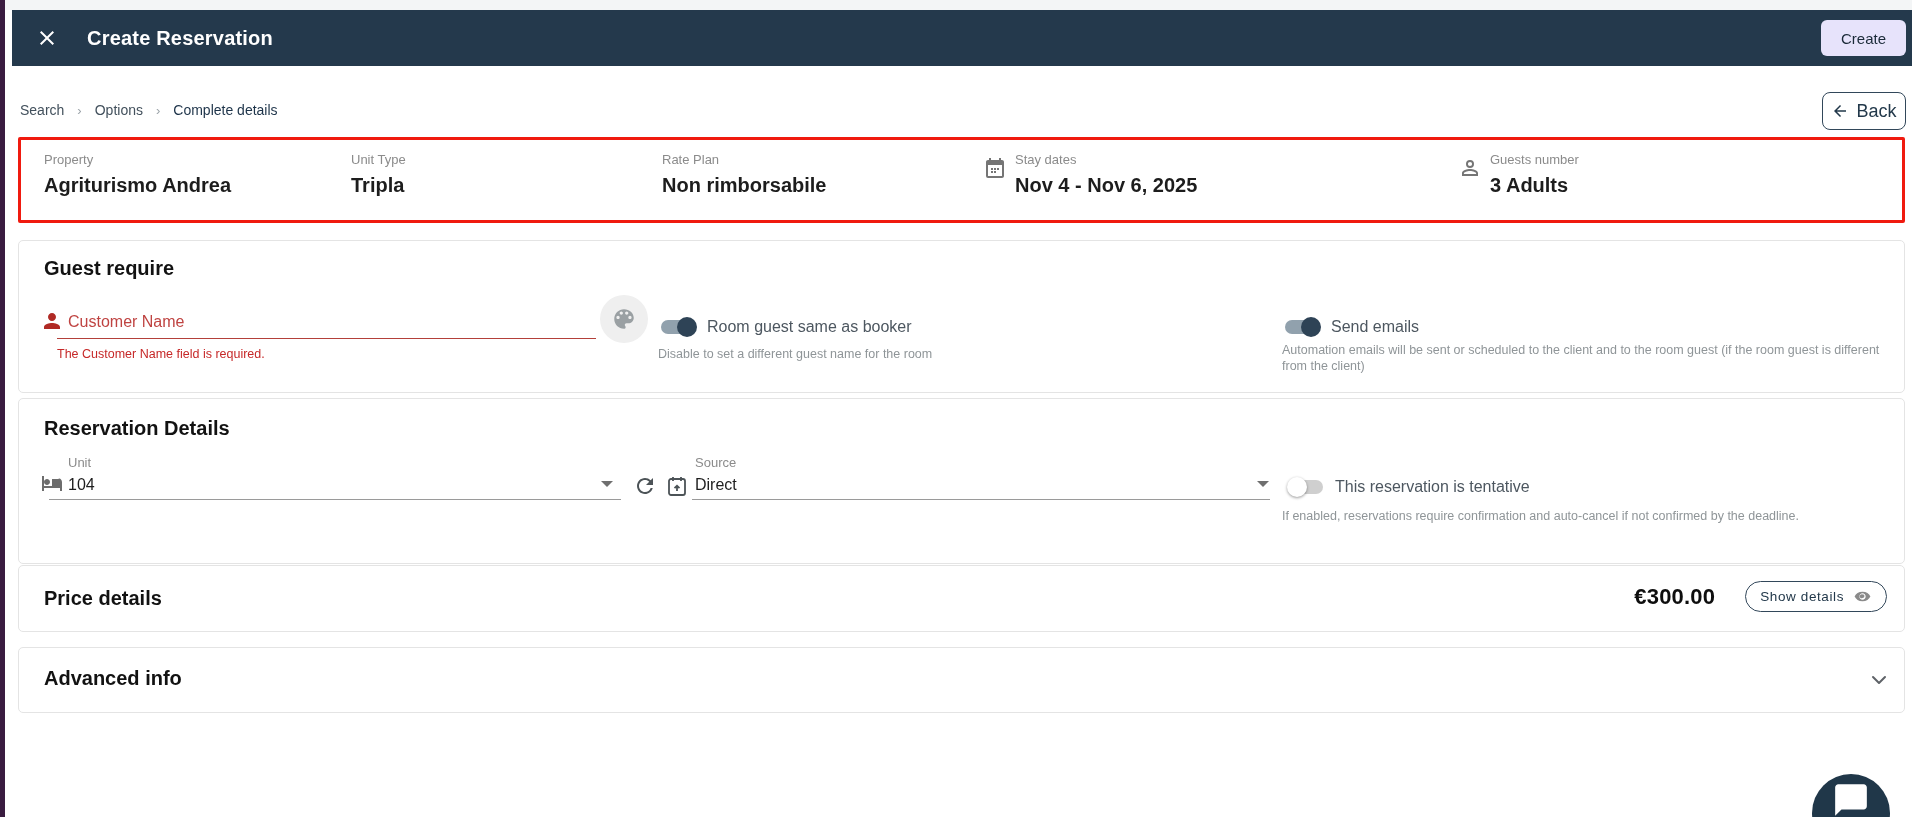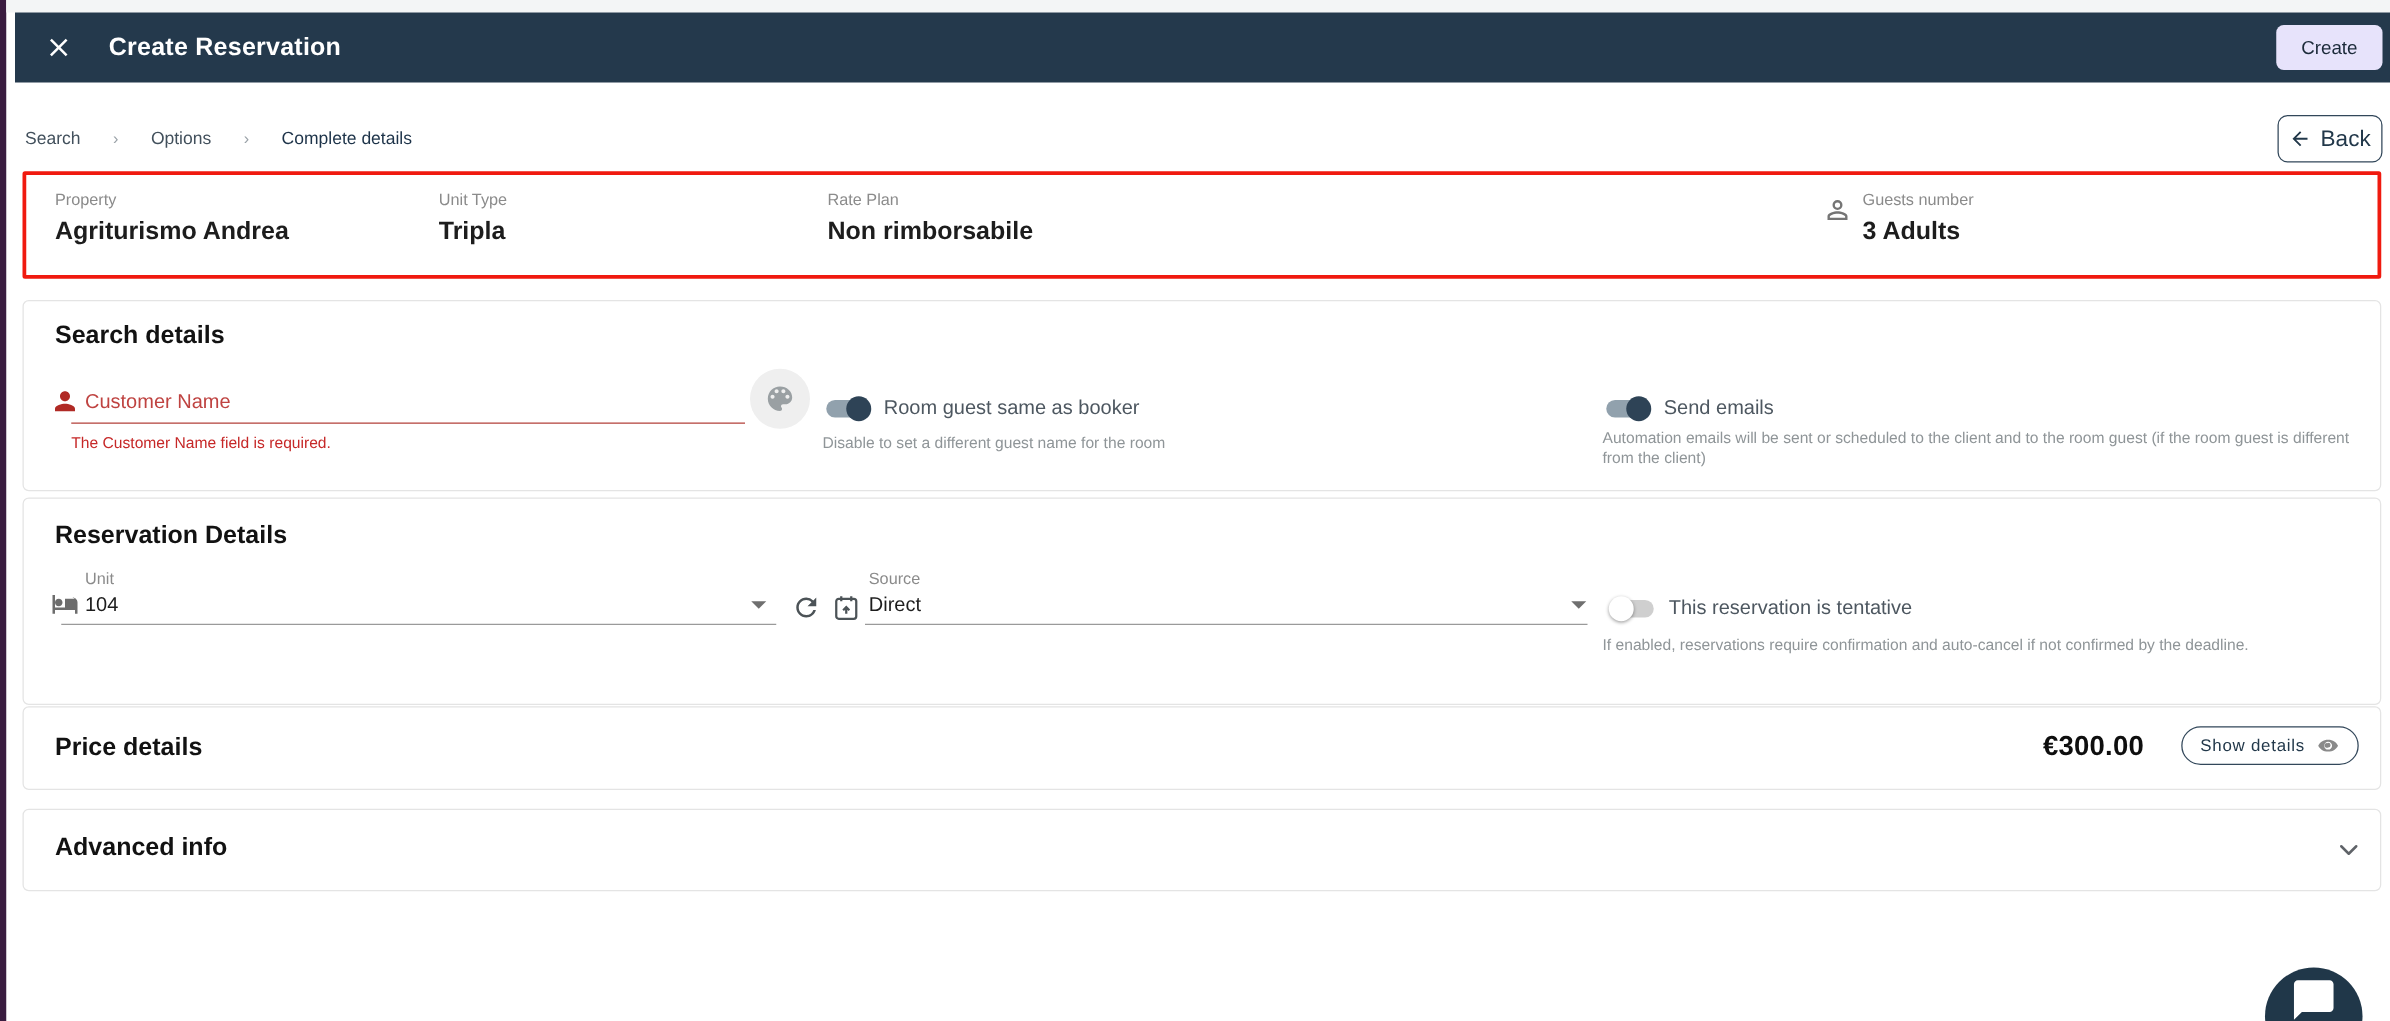--- a/index.html
+++ b/index.html
@@ -13,21 +13,21 @@
   
   .hdr { position:absolute; left:12px; top:10px; width:1900px; height:56px; background:#24394c;
     display:flex; align-items:center; }
   .hdr .close { width:26px; height:26px; margin-left:22px; cursor:pointer; display:flex; align-items:center; justify-content:center; }
   .hdr .title { color:#fff; font-size:20px; font-weight:600; letter-spacing:.2px; margin-left:27px; }
   .hdr .create { position:absolute; right:6px; top:10px; height:36px; padding:0 20px;
     background:#e7e3fb; color:#1b2a39; border:none; border-radius:6px; font-size:15px; font-weight:500;
     font-family:"Liberation Sans",sans-serif; cursor:pointer; }
 
   
-  .crumbs { position:absolute; left:20px; top:102px; display:flex; align-items:center; gap:26px; font-size:14px; }
+  .crumbs { position:absolute; left:20px; top:102px; display:flex; align-items:center; gap:13px; font-size:14px; }
   .crumb { color:#42505c; cursor:pointer; }
   .crumb.current { color:#1d3349; font-weight:500; }
   .crumb-sep { color:#9aa2a8; font-size:13px; }
   .back-btn { position:absolute; left:1822px; top:92px; width:84px; height:38px; background:#fff;
     border:1px solid #32475a; border-radius:8px; color:#22384a; font-size:18px; font-weight:500;
     font-family:"Liberation Sans",sans-serif; display:flex; align-items:center; justify-content:center; gap:7px; cursor:pointer; }
 
   
   .card { position:absolute; left:18px; width:1887px; background:#fff; border:1px solid #e4e4e4;
     border-radius:5px;padding-left:28px; }
@@ -132,35 +132,46 @@
         <div class="sum-lbl">Unit Type</div>
         <div class="sum-val">Tripla</div>
       </div>
     </div>
     <div class="sum-col" style="left:641px;">
       <div>
         <div class="sum-lbl">Rate Plan</div>
         <div class="sum-val">Non rimborsabile</div>
       </div>
     </div>
+    <div class="sum-col" style="left:962px;">
+      <span class="sum-ic">
+        <svg width="24" height="24" viewBox="0 0 24 24">
+            <path fill="#757575" d="M19 4h-1V2h-2v2H8V2H6v2H5c-1.11 0-1.99.9-1.99 2L3 20a2 2 0 0 0 2 2h14c1.1 0 2-.9 2-2V6c0-1.1-.9-2-2-2zm0 16H5V9h14v11zM8 12h2v2H8v-2zm3 0h2v2h-2v-2zm3 0h2v2h-2v-2zM8 15h2v2H8v-2zm3 0h2v2h-2v-2z"></path>
+          </svg>
+      </span>
+      <div>
+        <div class="sum-lbl">Stay dates</div>
+        <div class="sum-val">Nov 4 - Nov 6, 2025</div>
+      </div>
+    </div>
     <div class="sum-col" style="left:1437px;">
       <span class="sum-ic">
         <svg width="24" height="24" viewBox="0 0 24 24">
             <path fill="#757575" d="M12 5.9a2.1 2.1 0 1 1 0 4.2 2.1 2.1 0 0 1 0-4.2m0 9c2.97 0 6.1 1.46 6.1 2.1v1.1H5.9V17c0-.64 3.13-2.1 6.1-2.1M12 4a4 4 0 1 0 0 8 4 4 0 0 0 0-8zm0 9c-2.67 0-8 1.34-8 4v3h16v-3c0-2.66-5.33-4-8-4z"></path>
           </svg>
       </span>
       <div>
         <div class="sum-lbl">Guests number</div>
         <div class="sum-val">3 Adults</div>
       </div>
     </div>
   </div>
 
   <div class="card guest-card">
-    <h2 style="top:16px;">Search details</h2>
+    <h2 style="top:16px;">Guest require</h2>
 
     <span style="position:absolute;left:21px;top:68px;">
       <svg width="24" height="24" viewBox="0 0 24 24">
           <path fill="#b02a25" d="M12 12c2.21 0 4-1.79 4-4s-1.79-4-4-4-4 1.79-4 4 1.79 4 4 4zm0 2c-2.67 0-8 1.34-8 4v2h16v-2c0-2.66-5.33-4-8-4z"></path>
         </svg>
     </span>
     <div class="field-val red-text" style="left:49px;top:72px;">Customer Name</div>
     <div class="u-line red" style="left:38px;top:97px;width:539px;"></div>
     <div class="err" style="left:38px;top:106px;">The Customer Name field is required.</div>
 

